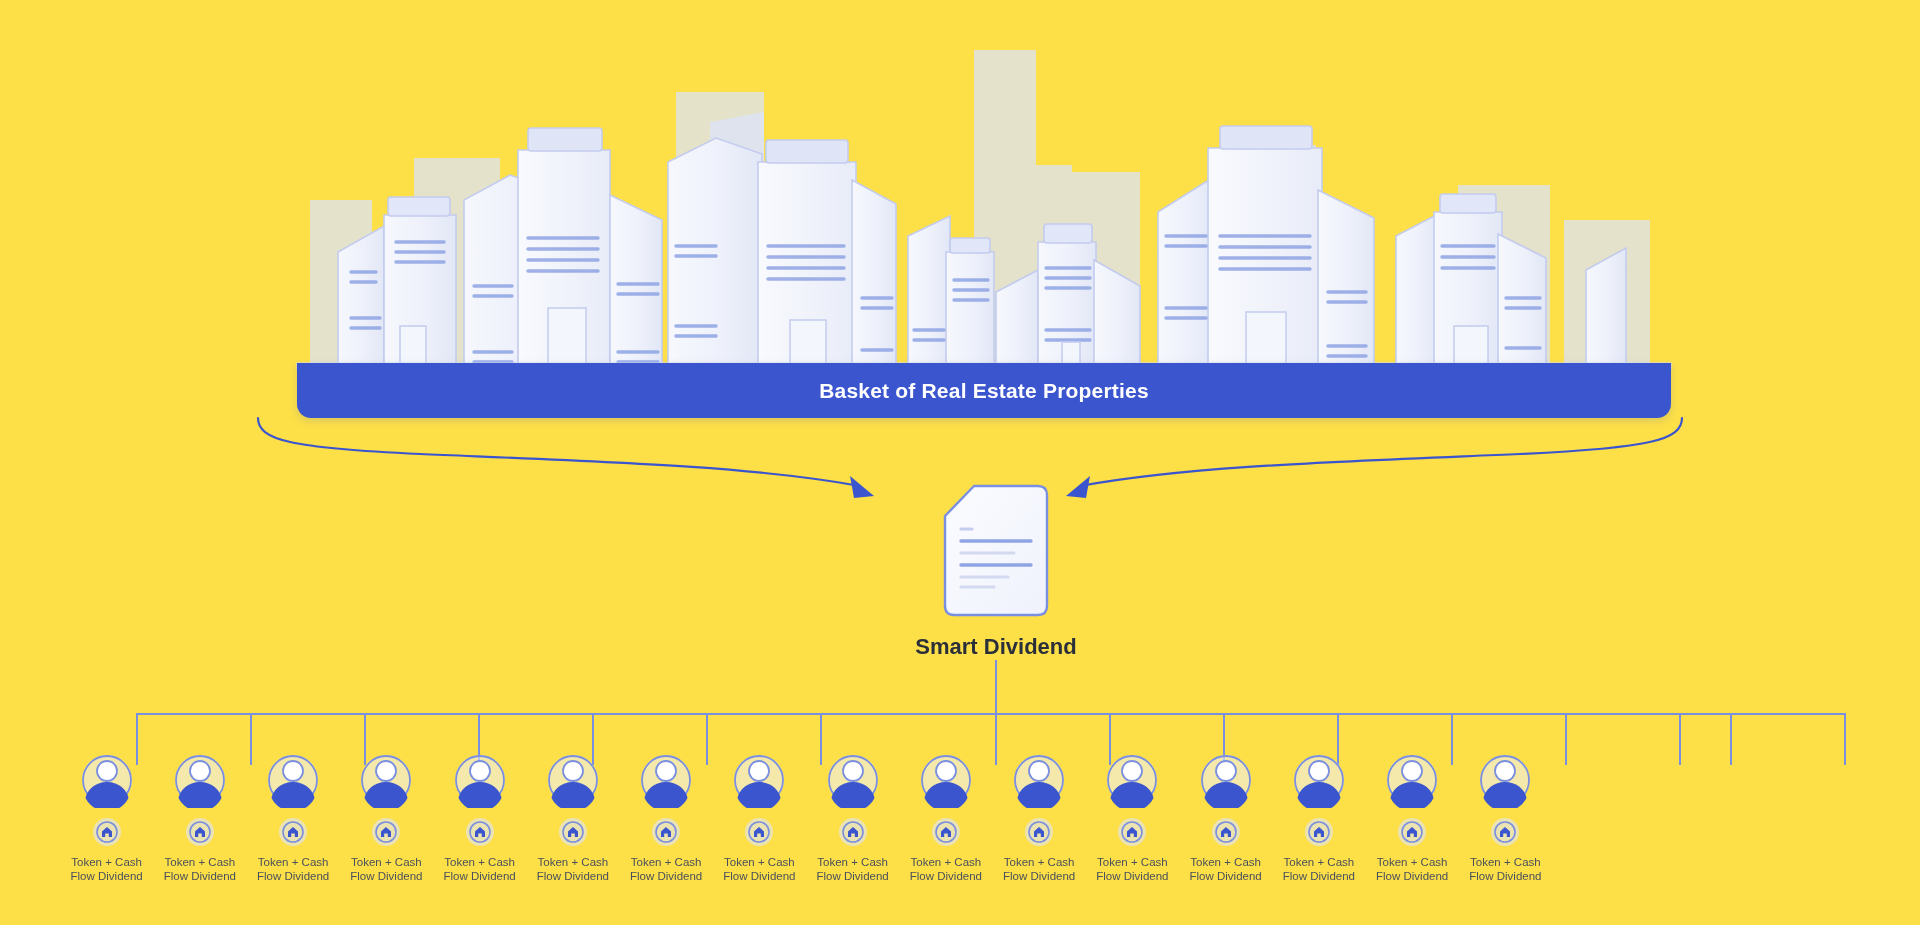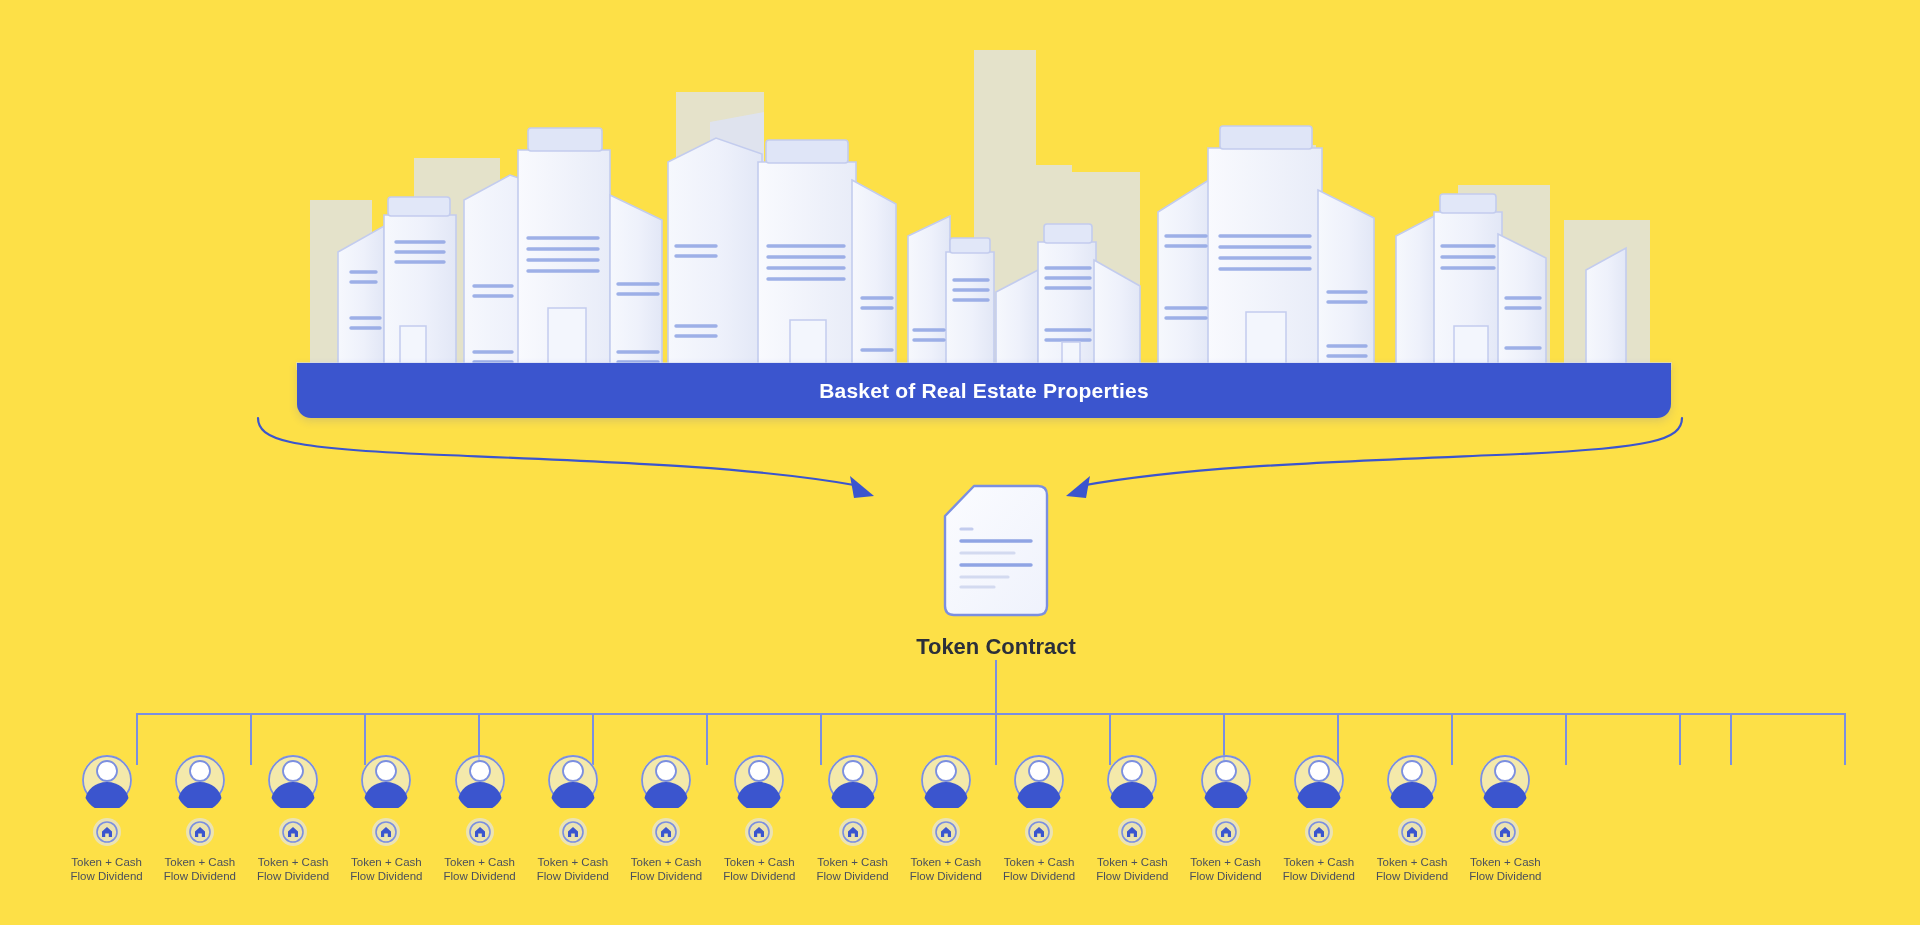--- a/index.html
+++ b/index.html
@@ -317,21 +317,21 @@
       <g>
         <line x1="19" y1="46" x2="30" y2="46" stroke="#C3CCEE" stroke-width="3.2" stroke-linecap="round"></line>
         <line x1="19" y1="58" x2="89" y2="58" stroke="#8FA4E4" stroke-width="3.4" stroke-linecap="round"></line>
         <line x1="19" y1="70" x2="72" y2="70" stroke="#D3DAF0" stroke-width="3.2" stroke-linecap="round"></line>
         <line x1="19" y1="82" x2="89" y2="82" stroke="#8FA4E4" stroke-width="3.4" stroke-linecap="round"></line>
         <line x1="19" y1="94" x2="66" y2="94" stroke="#D3DAF0" stroke-width="3.2" stroke-linecap="round"></line>
         <line x1="19" y1="104" x2="52" y2="104" stroke="#D3DAF0" stroke-width="3.2" stroke-linecap="round"></line>
       </g>
     </svg>
   </div>
-  <div id="contract-label">Token Contract</div>
+  <div id="contract-label">Smart Dividend</div>
 
   <svg id="bus-svg" viewBox="0 0 1920 110" xmlns="http://www.w3.org/2000/svg" aria-hidden="true">
     <g stroke="#7B8FE0" stroke-width="2" fill="none" stroke-linecap="square">
 
       <line x1="996" y1="0" x2="996" y2="54"></line>
 
       <line x1="137" y1="54" x2="1845" y2="54"></line>
 
       <line x1="137" y1="54" x2="137" y2="104"></line>
       <line x1="251" y1="54" x2="251" y2="104"></line>

